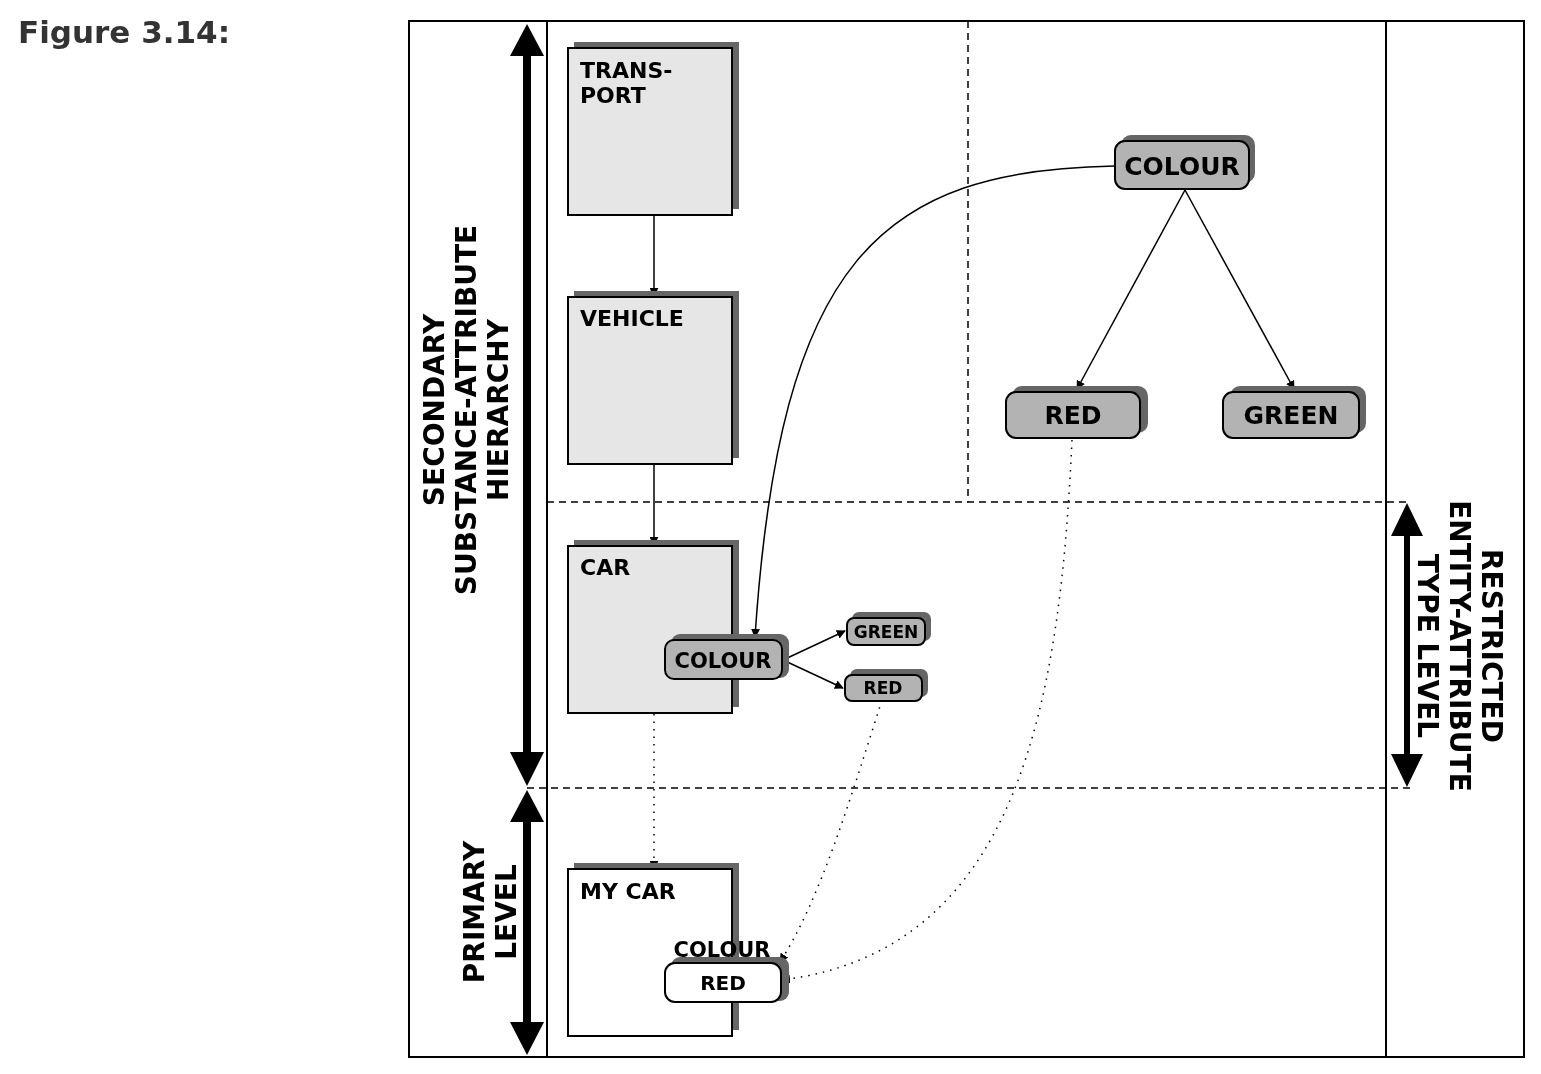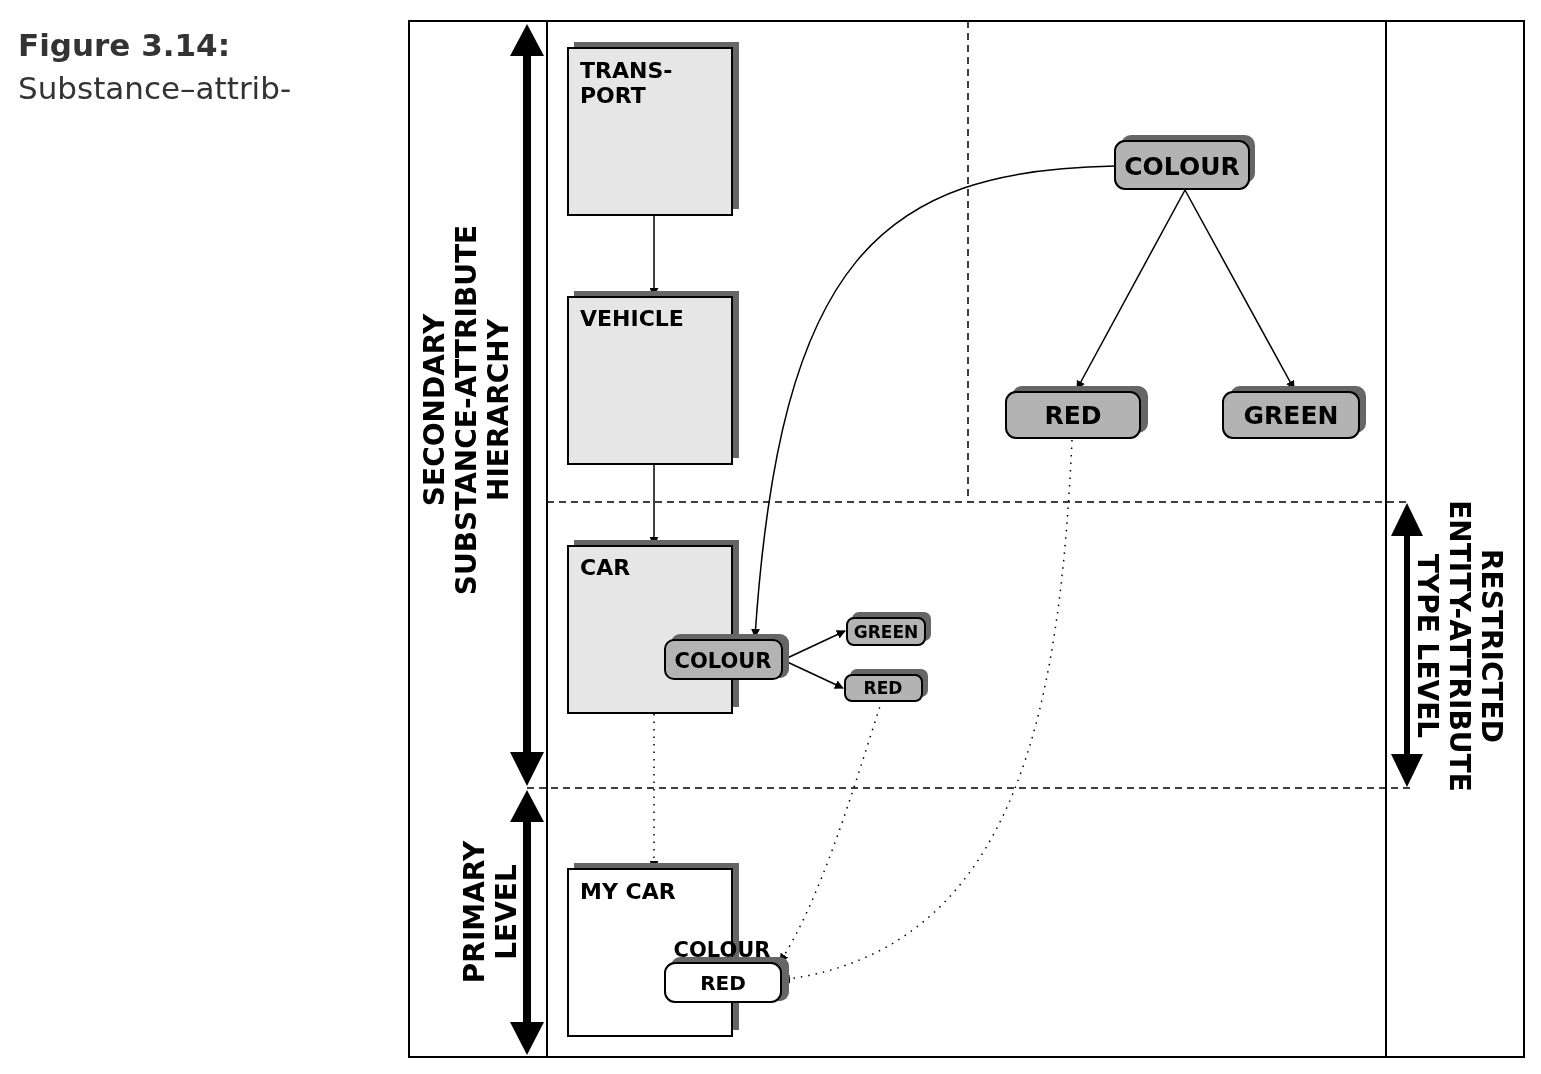--- a/index.html
+++ b/index.html
@@ -1,28 +1,27 @@
 <!DOCTYPE html>
 <html><head>
 <meta charset="utf-8">
 <style>
   html, body { margin: 0; padding: 0; background: #ffffff; }
   body { width: 1541px; height: 1074px; position: relative; overflow: hidden; }
-  .caption { position: absolute; left: 18px; top: 24px; font-family: "DejaVu Sans", sans-serif; color: #333333; font-size: 31px; line-height: 43px; }
+  .caption { position: absolute; left: 18px; top: 11px; font-family: "DejaVu Sans", sans-serif; color: #333333; font-size: 31px; line-height: 43px; }
   .caption .num { font-weight: bold; display: block; }
   .caption .txt { display: block; }
   svg { position: absolute; left: 0; top: 0; }
   .lbl { font-family: "DejaVu Sans", sans-serif; font-weight: bold; fill: #000; }
 </style>
 </head>
 <body>
 
 <div class="caption">
   <span class="num">Figure 3.14:</span>
-  <span class="txt">Substance–attrib-</span>
 </div>
 
 <svg width="1541" height="1074" viewBox="0 0 1541 1074">
   <defs>
     <marker id="ah" viewBox="0 0 10 10" refX="9" refY="5" markerWidth="7" markerHeight="7" orient="auto-start-reverse">
       <path d="M0,0 L10,5 L0,10 z" fill="#000"></path>
     </marker>
     <marker id="ahs" viewBox="0 0 10 10" refX="9" refY="5" markerWidth="6" markerHeight="6" orient="auto">
       <path d="M0,0 L10,5 L0,10 z" fill="#000"></path>
     </marker>

